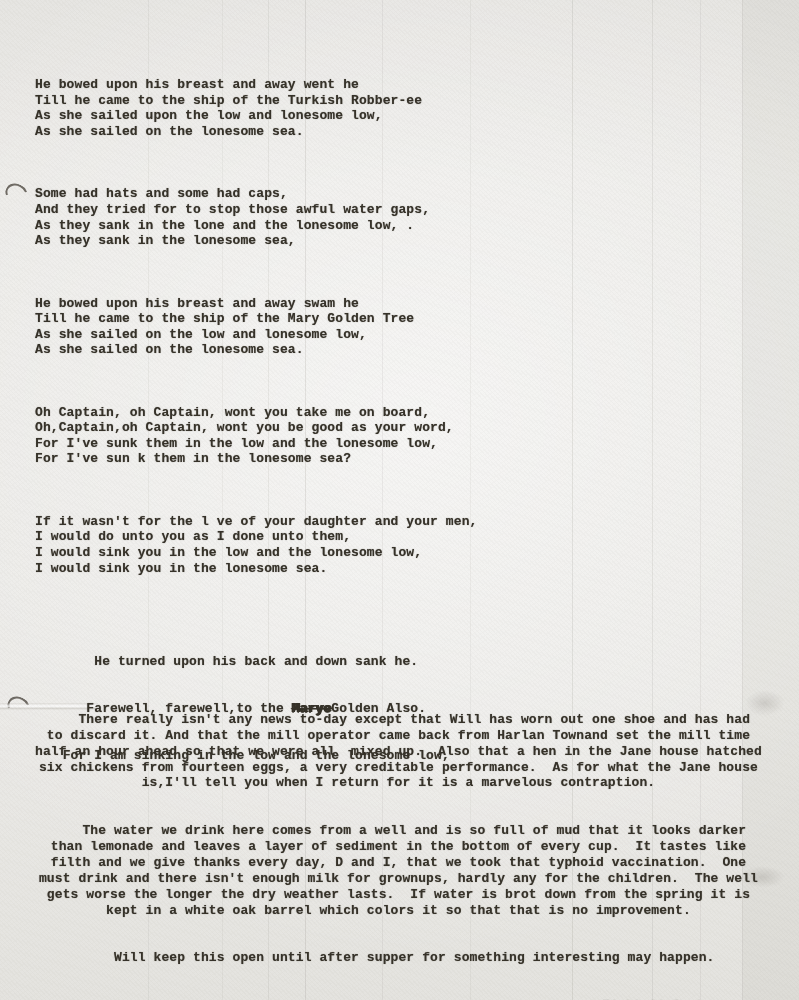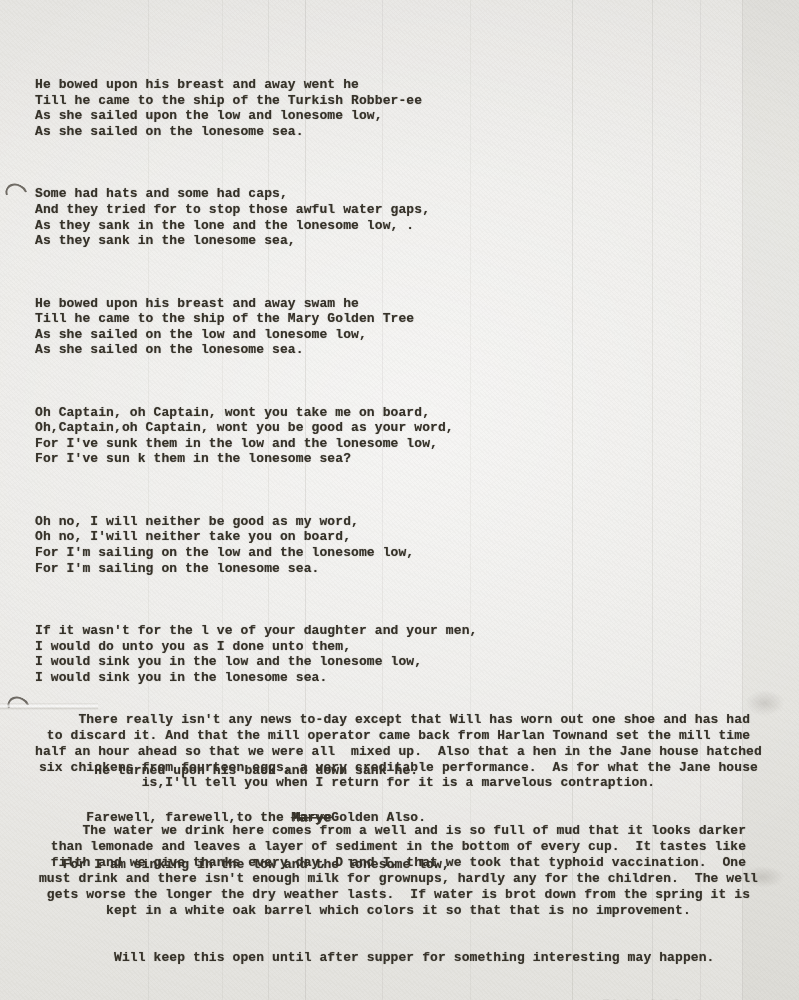--- a/index.html
+++ b/index.html
@@ -40,21 +40,21 @@
     font-size:13px;
     font-weight:bold;
     letter-spacing:.1px;
     white-space:pre;
     text-shadow:0 0 1px rgba(48,44,36,.55);
   }
   #lyrics{position:absolute;left:35px;top:46px;line-height:15.6px;}
   .stanza{margin:0 0 15.6px 0;}
   #final-stanza .lline{display:block;text-align:center;}
   .overtyped{
-    font-weight:normal;
+    font-weight:bold;
     text-shadow:1.3px 0 0 currentColor, -.7px 0 0 currentColor, 0 .7px 0 rgba(48,44,36,.8);
     text-decoration:line-through;
   }
   #prose{position:absolute;left:35px;top:680px;line-height:15.9px;}
   .para{margin:0;text-align:center;}
   #time-heading{padding-left:518px;}
 </style>
 </head>
 <body>
 
@@ -89,24 +89,20 @@
 As they sank in the lone and the lonesome low, .
 As they sank in the lonesome sea,</div>
     <div class="stanza">He bowed upon his breast and away swam he
 Till he came to the ship of the Mary Golden Tree
 As she sailed on the low and lonesome low,
 As she sailed on the lonesome sea.</div>
     <div class="stanza">Oh Captain, oh Captain, wont you take me on board,
 Oh,Captain,oh Captain, wont you be good as your word,
 For I've sunk them in the low and the lonesome low,
 For I've sun k them in the lonesome sea?</div>
-    <div class="stanza">Oh no, I will neither be good as my word,
-Oh no, I'will neither take you on board,
-For I'm sailing on the low and the lonesome low,
-For I'm sailing on the lonesome sea.</div>
     <div class="stanza">If it wasn't for the l ve of your daughter and your men,
 I would do unto you as I done unto them,
 I would sink you in the low and the lonesome low,
 I would sink you in the lonesome sea.</div>
     <div class="stanza" id="final-stanza">
       <span class="lline">He turned upon his back and down sank he.</span>
       <span class="lline"><span>Farewell, farewell,to the </span><span class="overtyped">Marye</span><span>Golden Also.</span></span>
       <span class="lline">For I am sinking in the low and the lonesome low,</span>
       
     </div>

